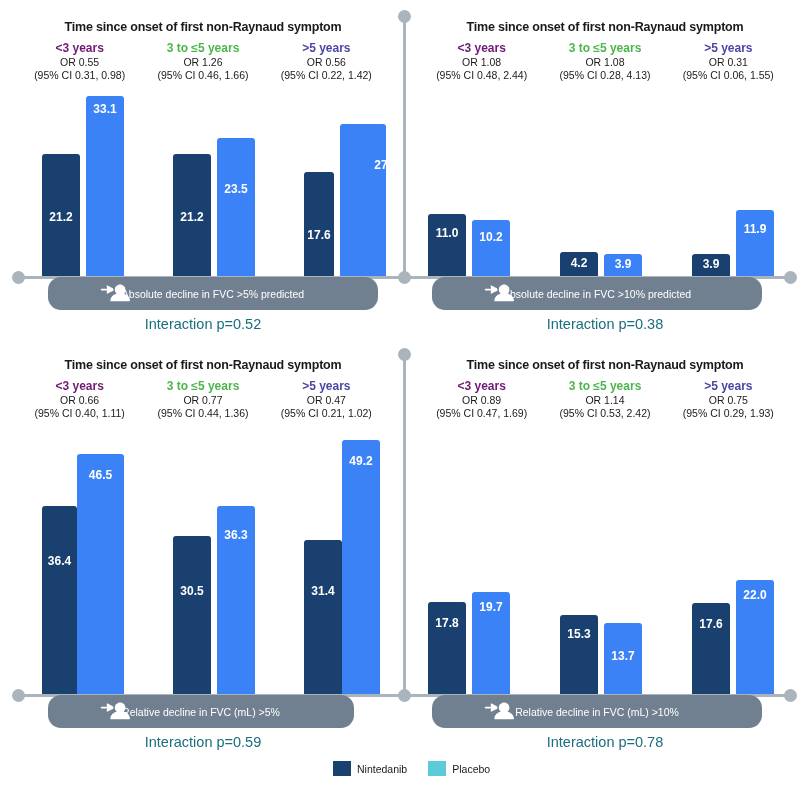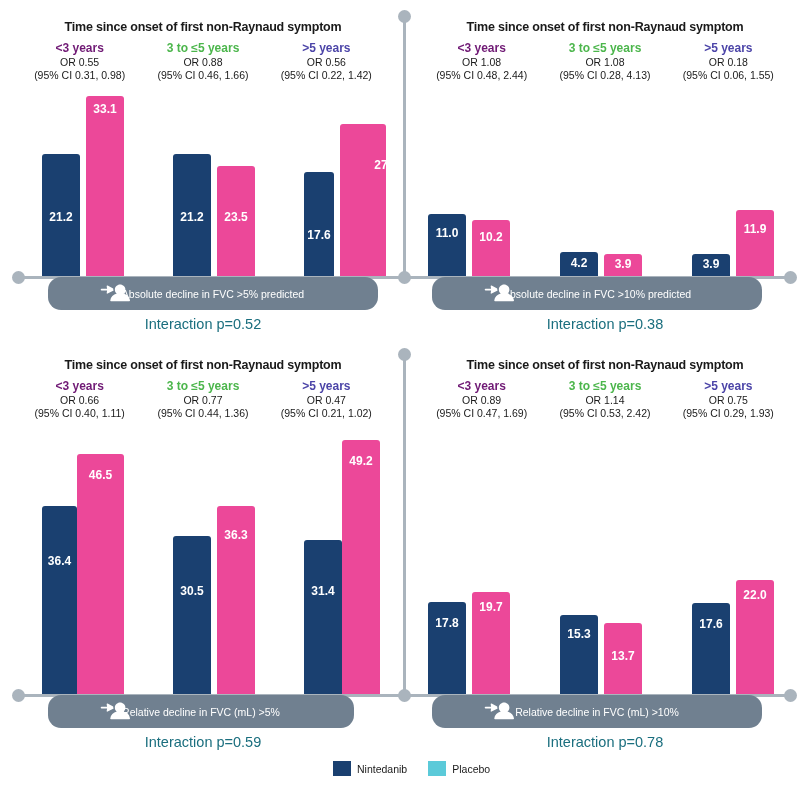--- a/index.html
+++ b/index.html
@@ -39,21 +39,21 @@
 
   
   .plot { position: absolute; }
   .group { position: absolute; bottom: 0; display: flex; align-items: flex-end; }
   .bar {
     position: relative;
     border-radius: 3px 3px 0 0;
     display: flex; justify-content: center;
   }
   .bar.nin { background: #1a4070; }
-  .bar.pla { background: #ec4899; }
+  .bar.pla { background: #3b82f6; }
   .bar-val {
     position: absolute; top: 6px;
     font-size: 12px; font-weight: bold; color: #ffffff;
     white-space: nowrap;
   }
 
   
   .pill {
     position: absolute;
     background: #708090;
@@ -108,21 +108,21 @@
   <div class="panel" style="left:18px; top:20px; width:370px;">
     <div class="panel-title">Time since onset of first non-Raynaud symptom</div>
     <div class="subgroups">
       <div class="subgroup">
         <div class="sg-name c0">&lt;3 years</div>
         <div class="sg-or">OR 0.55</div>
         <div class="sg-ci">(95% CI 0.31, 0.98)</div>
       </div>
       <div class="subgroup">
         <div class="sg-name c1">3 to ≤5 years</div>
-        <div class="sg-or">OR 0.88</div>
+        <div class="sg-or">OR 1.26</div>
         <div class="sg-ci">(95% CI 0.46, 1.66)</div>
       </div>
       <div class="subgroup">
         <div class="sg-name c2">&gt;5 years</div>
         <div class="sg-or">OR 0.56</div>
         <div class="sg-ci">(95% CI 0.22, 1.42)</div>
       </div>
     </div>
   </div>
 
@@ -132,21 +132,21 @@
         <span class="bar-val" style="top:56px;">21.2</span>
       </div>
       <div class="bar pla" style="width:38px; height:180px; margin-left:6px;">
         <span class="bar-val">33.1</span>
       </div>
     </div>
     <div class="group" style="left:151px; width:82px;">
       <div class="bar nin" style="width:38px; height:122px;">
         <span class="bar-val" style="top:56px;">21.2</span>
       </div>
-      <div class="bar pla" style="width:38px; height:110px; margin-left:6px;">
+      <div class="bar pla" style="width:38px; height:138px; margin-left:6px;">
         <span class="bar-val" style="top:44px;">23.5</span>
       </div>
     </div>
     <div class="group" style="left:282px; width:82px;">
       <div class="bar nin" style="width:38px; height:104px;">
         <span class="bar-val" style="top:56px;">17.6</span>
       </div>
       <div class="bar pla" style="width:38px; height:152px; margin-left:6px;padding-left:46px;">
         <span class="bar-val" style="top:34px;">27.1</span>
       </div>
@@ -173,21 +173,21 @@
         <div class="sg-or">OR 1.08</div>
         <div class="sg-ci">(95% CI 0.48, 2.44)</div>
       </div>
       <div class="subgroup">
         <div class="sg-name c1">3 to ≤5 years</div>
         <div class="sg-or">OR 1.08</div>
         <div class="sg-ci">(95% CI 0.28, 4.13)</div>
       </div>
       <div class="subgroup">
         <div class="sg-name c2">&gt;5 years</div>
-        <div class="sg-or">OR 0.18</div>
+        <div class="sg-or">OR 0.31</div>
         <div class="sg-ci">(95% CI 0.06, 1.55)</div>
       </div>
     </div>
   </div>
 
   <div class="plot" style="left:420px; top:96px; width:366px; height:180px;">
     <div class="group" style="left:8px; width:82px;">
       <div class="bar nin" style="width:38px; height:62px;">
         <span class="bar-val" style="top:12px;">11.0</span>
       </div>

